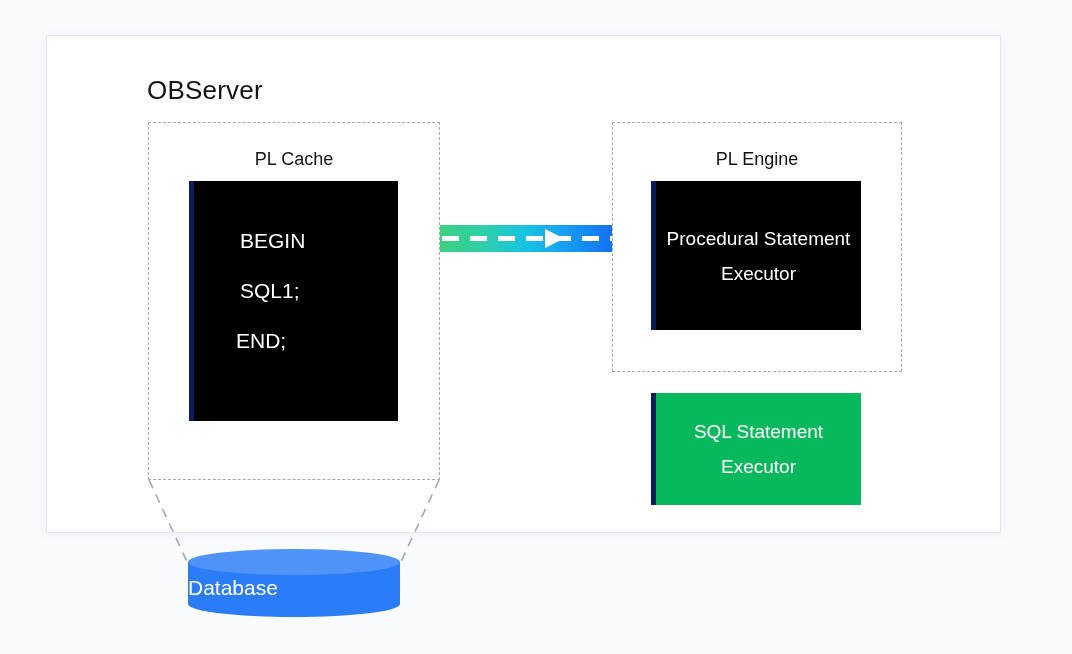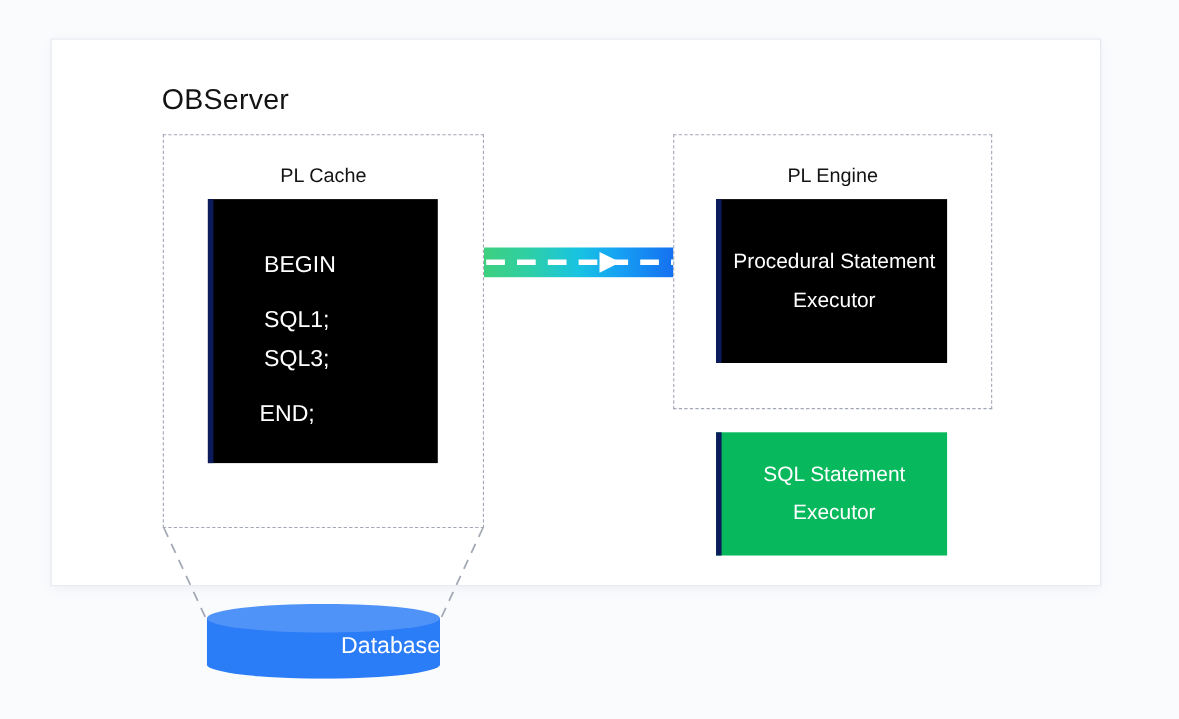--- a/index.html
+++ b/index.html
@@ -161,21 +161,21 @@
     top: 549px;
     width: 212px;
     height: 68px;
   }
   .db-svg { position: absolute; left: 0; top: 0; }
   .db-label {
     position: absolute;
     left: 0;
     top: 26px;
     width: 100%;
-    text-align: right;
+    text-align: left;
     font-size: 21px;
     line-height: 26px;
     color: #ffffff;
     white-space: nowrap;
   }
 </style>
 </head>
 <body>
 
 <div id="stage">
@@ -185,21 +185,20 @@
   <div class="observer-title">OBServer</div>
 
   <div class="dashed-group group-plcache">
     <div class="group-title">PL Cache</div>
   </div>
 
   <div class="block block-blue code-block">
     <div class="code-line">BEGIN</div>
     <div class="code-gap"></div>
     <div class="code-line indent-1">SQL1;</div>
-    <div class="code-line indent-1">SQL3;</div>
     <div class="code-gap"></div>
     <div class="code-line indent-end">END;</div>
   </div>
 
   <div class="connector">
     <div class="connector-bar"></div>
     <svg class="connector-svg" width="172" height="27" viewBox="0 0 172 27">
       <line x1="2" y1="13.5" x2="172" y2="13.5" stroke="#ffffff" stroke-width="5" stroke-dasharray="17 11"></line>
       <polygon points="105,4 124,13.5 105,23" fill="#ffffff"></polygon>
     </svg>

